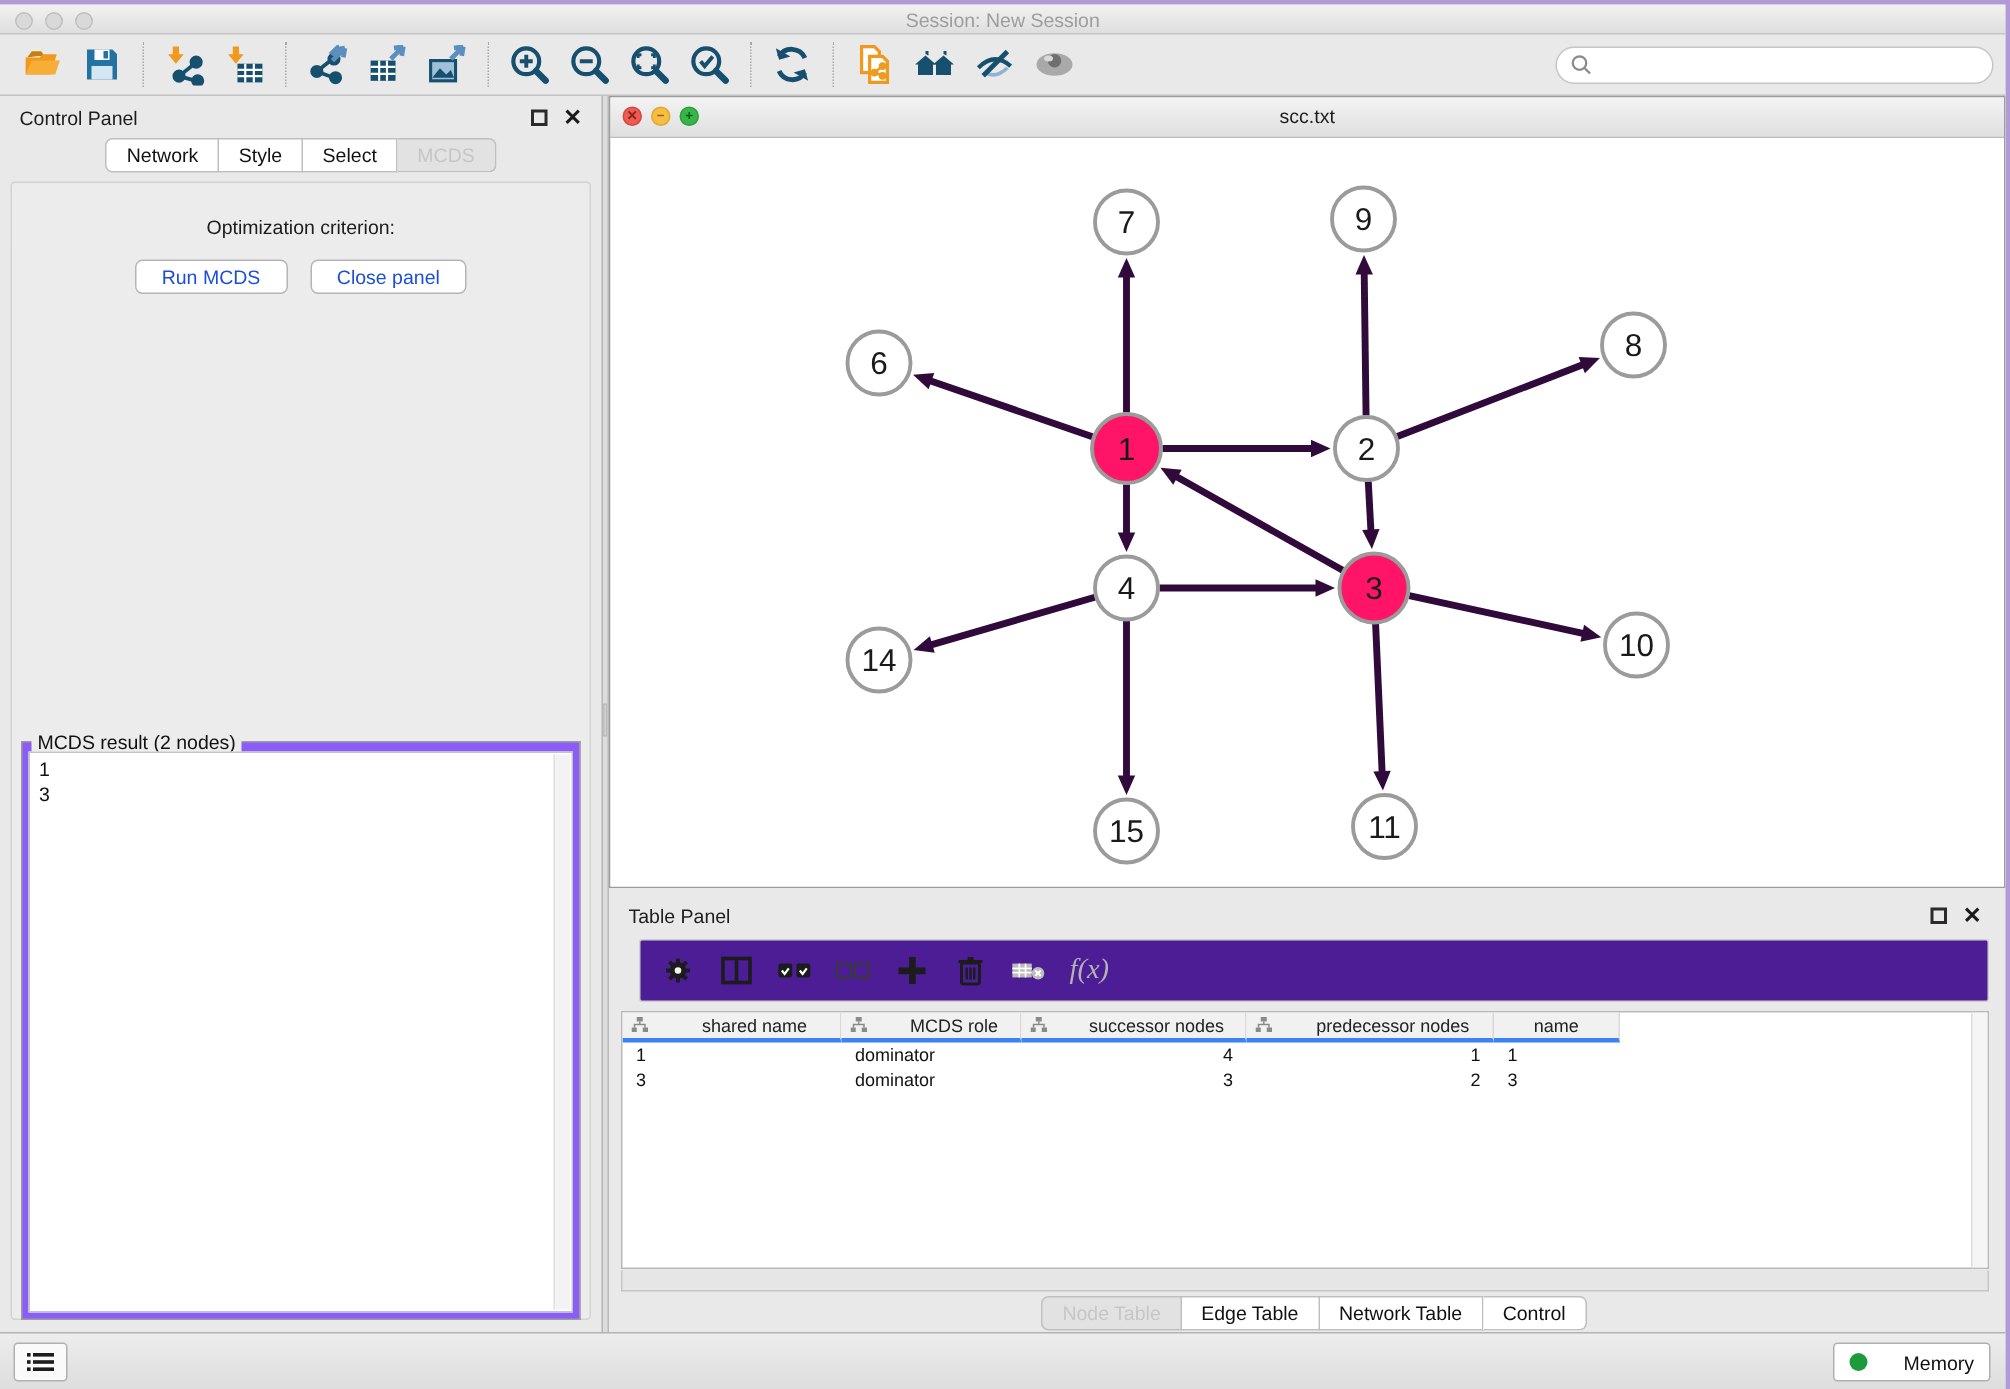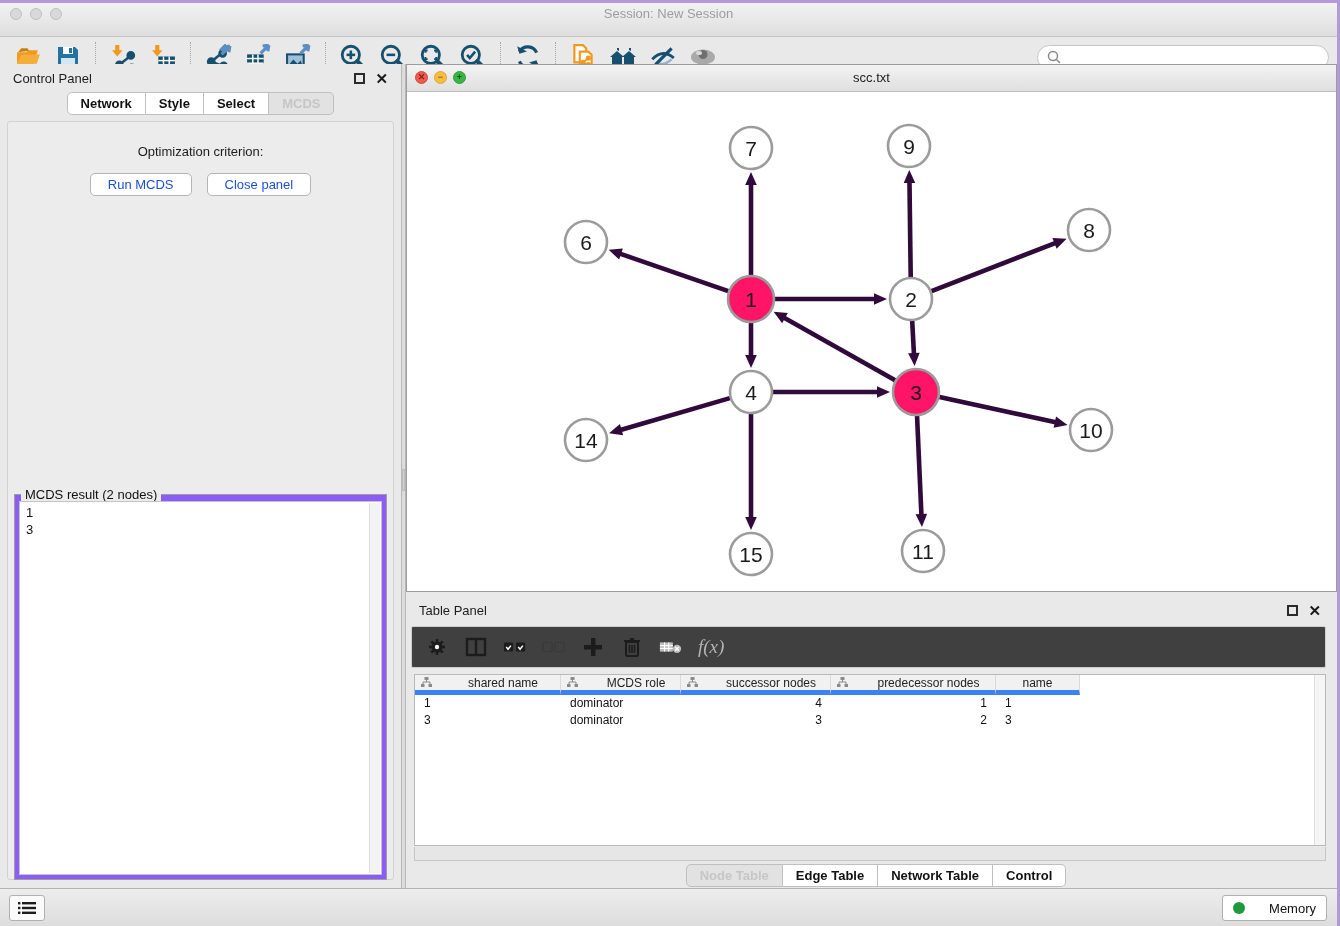--- a/index.html
+++ b/index.html
@@ -1,39 +1,39 @@
 <!DOCTYPE html>
 <html><head>
 <meta charset="utf-8">
 <style>
   *{box-sizing:border-box;margin:0;padding:0}
   body{width:1340px;height:926px;background:#b29ad6;font-family:"Liberation Sans",sans-serif;position:relative;overflow:hidden}
   .window{position:absolute;top:3px;left:0;width:1337px;height:923px;background:#e9e9e9;overflow:hidden}
 
   
-  .titlebar{height:34px;background:linear-gradient(#f2f2f2,#dedede);border-bottom:1px solid #c4c4c4;position:relative}
+  .titlebar{height:20px;background:linear-gradient(#f2f2f2,#dedede);border-bottom:1px solid #c4c4c4;position:relative}
   .traffic{position:absolute;top:5px;left:10px;display:flex;gap:8px}
   .traffic .dot{width:12px;height:12px;border-radius:50%;background:#d9d9d9;border:1px solid #bfbfbf}
   .titlebar .title{text-align:center;line-height:21px;color:#9d9d9d;font-size:13px}
 
   
   .toolbar{height:41px;background:#e9e9e9;border-bottom:1px solid #c2c2c2;display:flex;align-items:center;padding:0 8px}
   .tbtn{width:40px;height:36px;display:flex;align-items:center;justify-content:center;flex:0 0 auto}
   .tsep{width:0;height:30px;border-left:1px dotted #a8a8a8;margin:0 7px;flex:0 0 auto}
   .search{margin-left:auto;width:292px;height:25px;border:1px solid #c6c6c6;border-radius:13px;background:#fff;display:flex;align-items:center;padding:0 9px;gap:5px}
   .search input{border:0;outline:0;flex:1;font-size:13px;background:transparent}
 
   
   .control{position:absolute;top:61px;left:0;width:401px;bottom:38px;background:#e9e9e9}
   .panel-head{height:28px;display:flex;align-items:center;padding:0 13px;font-size:13px;color:#1d1d1d}
   .panel-head .sp{flex:1}
   .float-ic{width:11px;height:11px;border:2px solid #2a2a2a;margin-right:10px}
   .close-ic{font-size:15px;font-weight:bold;color:#1a1a1a;line-height:11px}
   .seg{display:flex;justify-content:center}
-  .seg .tab{font-size:13px;font-weight:700;padding:3px 13px;background:#fff;border:1px solid #bfbfbf;border-left-width:0;color:#111;white-space:nowrap}
+  .seg .tab{font-size:13px;font-weight:400;padding:3px 13px;background:#fff;border:1px solid #bfbfbf;border-left-width:0;color:#111;white-space:nowrap}
   .seg .tab:first-child{border-left-width:1px;border-radius:5px 0 0 5px}
   .seg .tab:last-child{border-radius:0 5px 5px 0}
   .seg .tab.sel{background:#e2e2e2;color:#c6c6c6}
   .cp-body{position:absolute;left:7px;right:7px;top:57px;bottom:8px;background:#ececec;border:1px solid #d2d2d2;border-radius:3px}
   .opt-label{text-align:center;font-size:13px;color:#1c1c1c;margin-top:22px}
   .dropdown{margin:9px auto 0;width:310px;height:23px;background:#fff;border:1px solid #b5b5b5;border-radius:5px;display:flex;align-items:center;padding:0 6px 0 10px;font-size:13px;color:#111}
   .stepper{margin-left:auto;display:flex;flex-direction:column;gap:1px}
   .stepper i{width:0;height:0;border-left:4px solid transparent;border-right:4px solid transparent}
   .stepper .up{border-bottom:5px solid #333}
   .stepper .dn{border-top:5px solid #333}
@@ -54,26 +54,26 @@
   .netlights{position:absolute;top:6px;left:8px;display:flex;gap:6px}
   .nl{width:13px;height:13px;border-radius:50%;font-size:9px;font-weight:bold;display:flex;align-items:center;justify-content:center;line-height:1}
   .nl.red{background:#ee5b50;border:1px solid #d34840;color:#8c1f18}
   .nl.yel{background:#f6bd43;border:1px solid #e0a731;color:#98630a}
   .nl.grn{background:#39b547;border:1px solid #2da03b;color:#0f5f1b}
   .netbar .title{text-align:center;line-height:26px;font-size:13px;color:#1c1c1c}
   .canvas{position:absolute;left:0;top:27px;right:0;bottom:0;background:#fff}
 
   
   .tablepanel{position:absolute;left:406px;top:593px;right:3px;bottom:38px;background:#e9e9e9}
-  .ttoolbar{position:absolute;left:5px;right:8px;top:30px;height:42px;background:#404040;border:1px solid #cfcfcf;border-radius:2px;display:flex;align-items:center;gap:15px;padding:0 13px}
+  .ttoolbar{position:absolute;left:20px;right:8px;top:30px;height:42px;background:#4c1d95;border:1px solid #cfcfcf;border-radius:2px;display:flex;align-items:center;gap:15px;padding:0 13px}
   .tico{display:flex;align-items:center;justify-content:center;width:24px;height:24px}
   .fx{font-family:"Liberation Serif",serif;font-style:italic;font-size:19px;color:#b3b3b3}
   .dtable{position:absolute;left:8px;right:8px;top:78px;bottom:42px;background:#fff;border:1px solid #b9b9b9;overflow:hidden}
   .thead{display:flex;height:20px}
-  .th{background:#f1f1f1;border-right:1px solid #d9d9d9;border-bottom:5px solid #3b82f6;display:flex;align-items:center;font-size:12px;color:#222;padding:0 6px;gap:20px}
+  .th{background:#f1f1f1;border-right:1px solid #d9d9d9;border-bottom:3px solid #3b82f6;display:flex;align-items:center;font-size:12px;color:#222;padding:0 6px;gap:20px}
   .th .lbl{flex:1;text-align:center}
   .trow{display:flex;height:17px;font-size:12px;color:#111}
   .td{padding:0 9px;overflow:hidden;white-space:nowrap;line-height:17px}
   .c0{width:146px}.c1{width:120px}.c2{width:150px}.c3{width:165px}.c4{width:84px}
   .ar{text-align:right}
   .vscroll{position:absolute;top:0;bottom:0;right:0;width:11px;background:#f5f5f5;border-left:1px solid #ddd}
   .hscroll{position:absolute;left:8px;right:8px;bottom:27px;height:14px;background:#e6e6e6;border:1px solid #c6c6c6;border-top:0}
   .ttabs{position:absolute;left:12px;right:0;bottom:1px;display:flex;justify-content:center}
 
   

